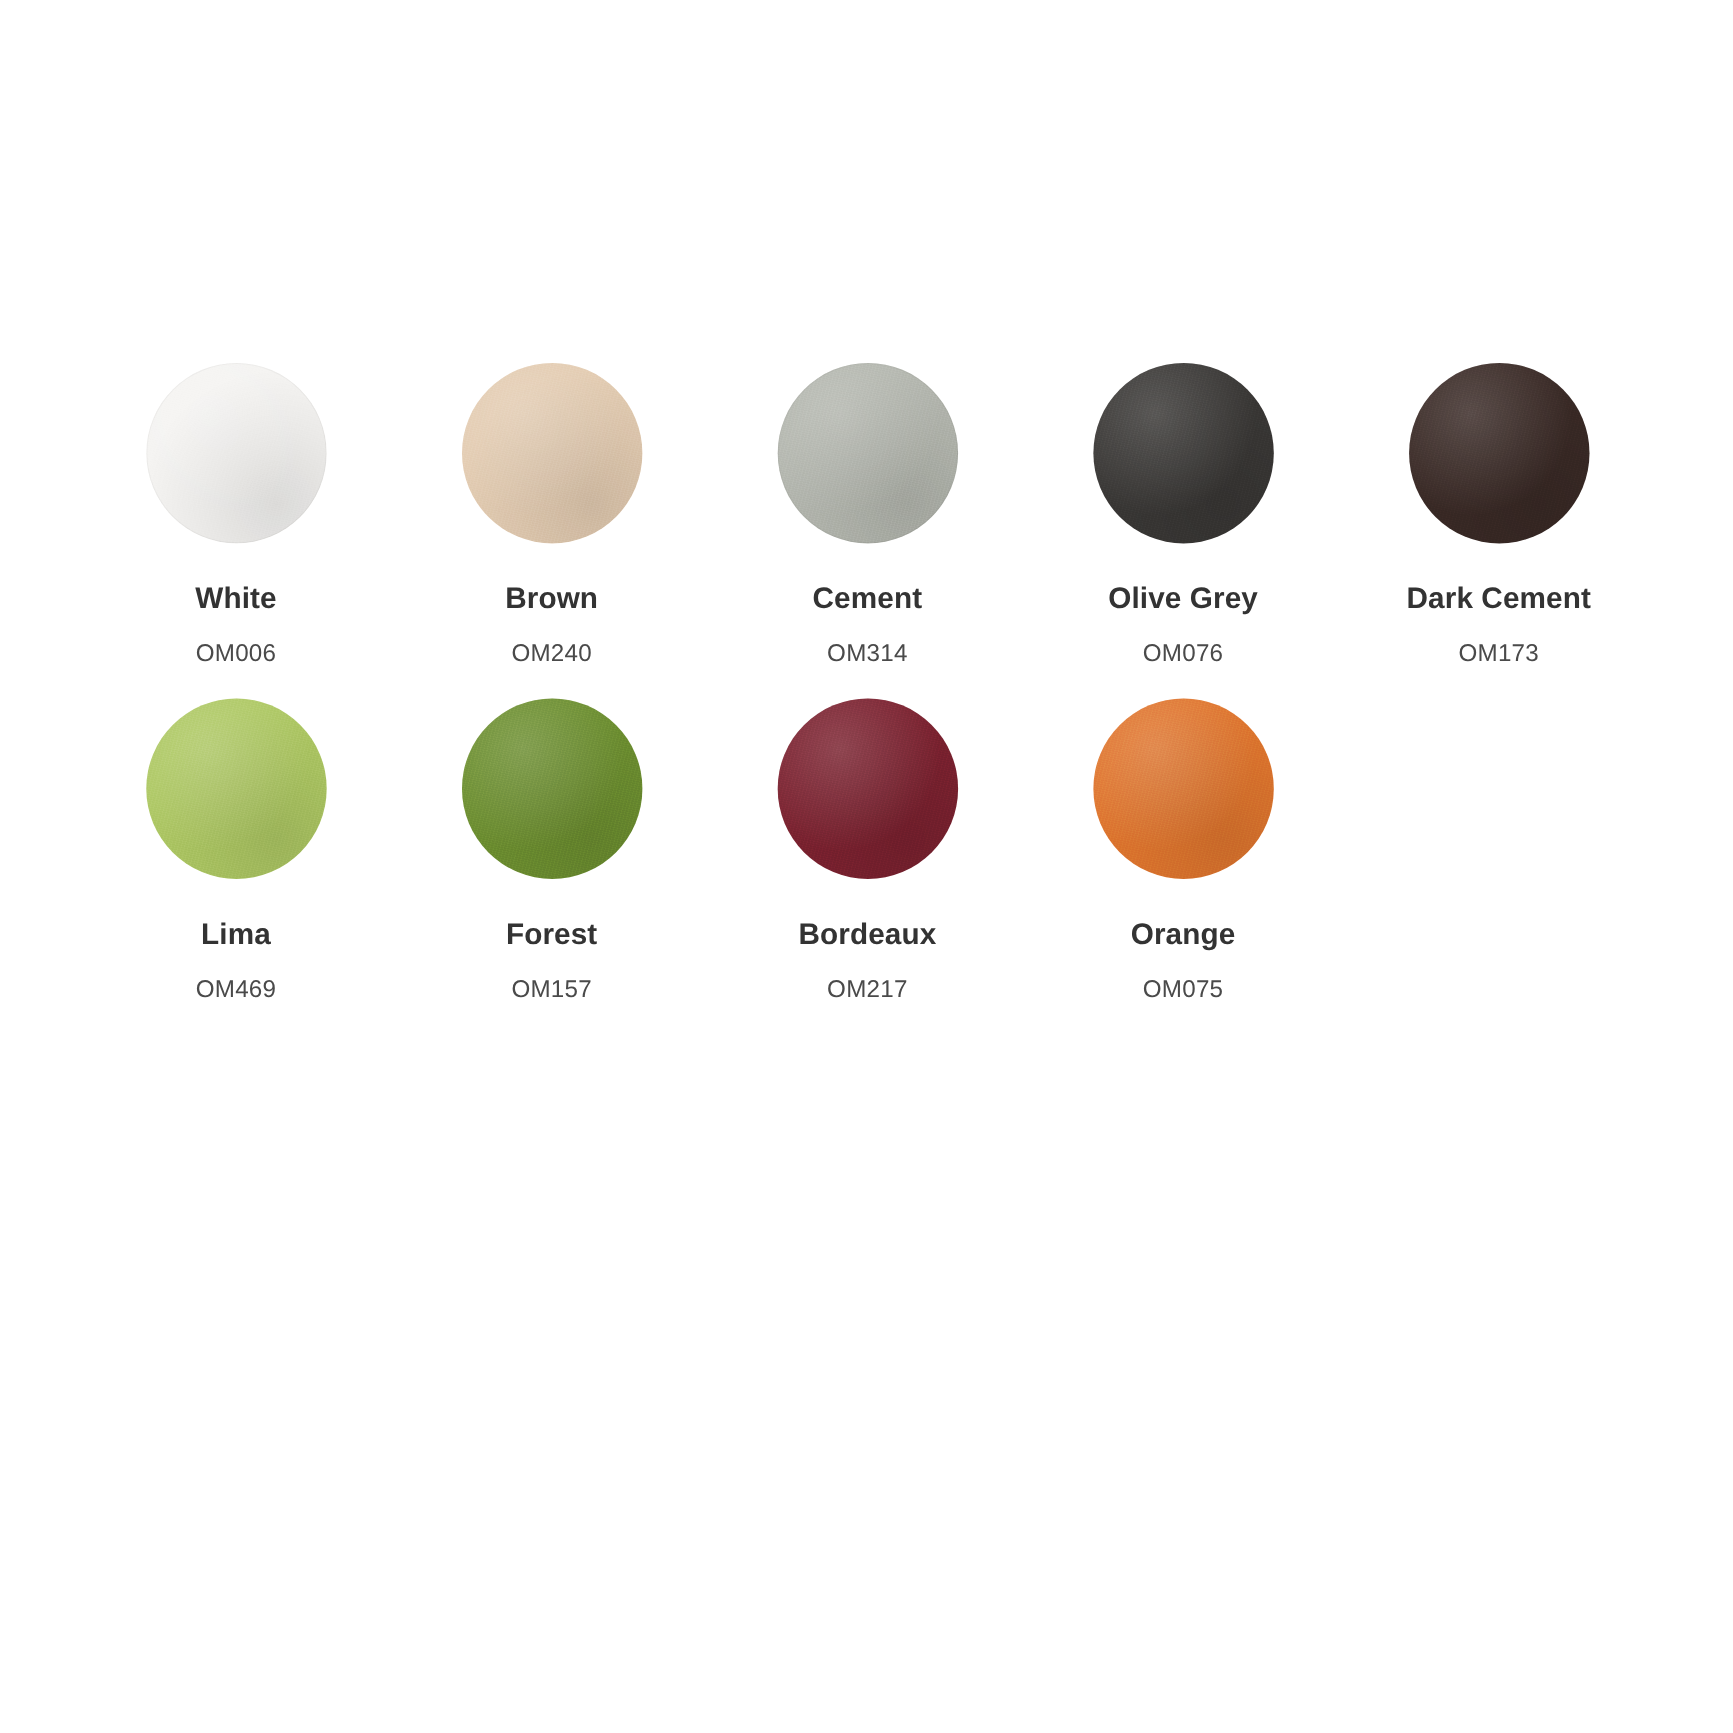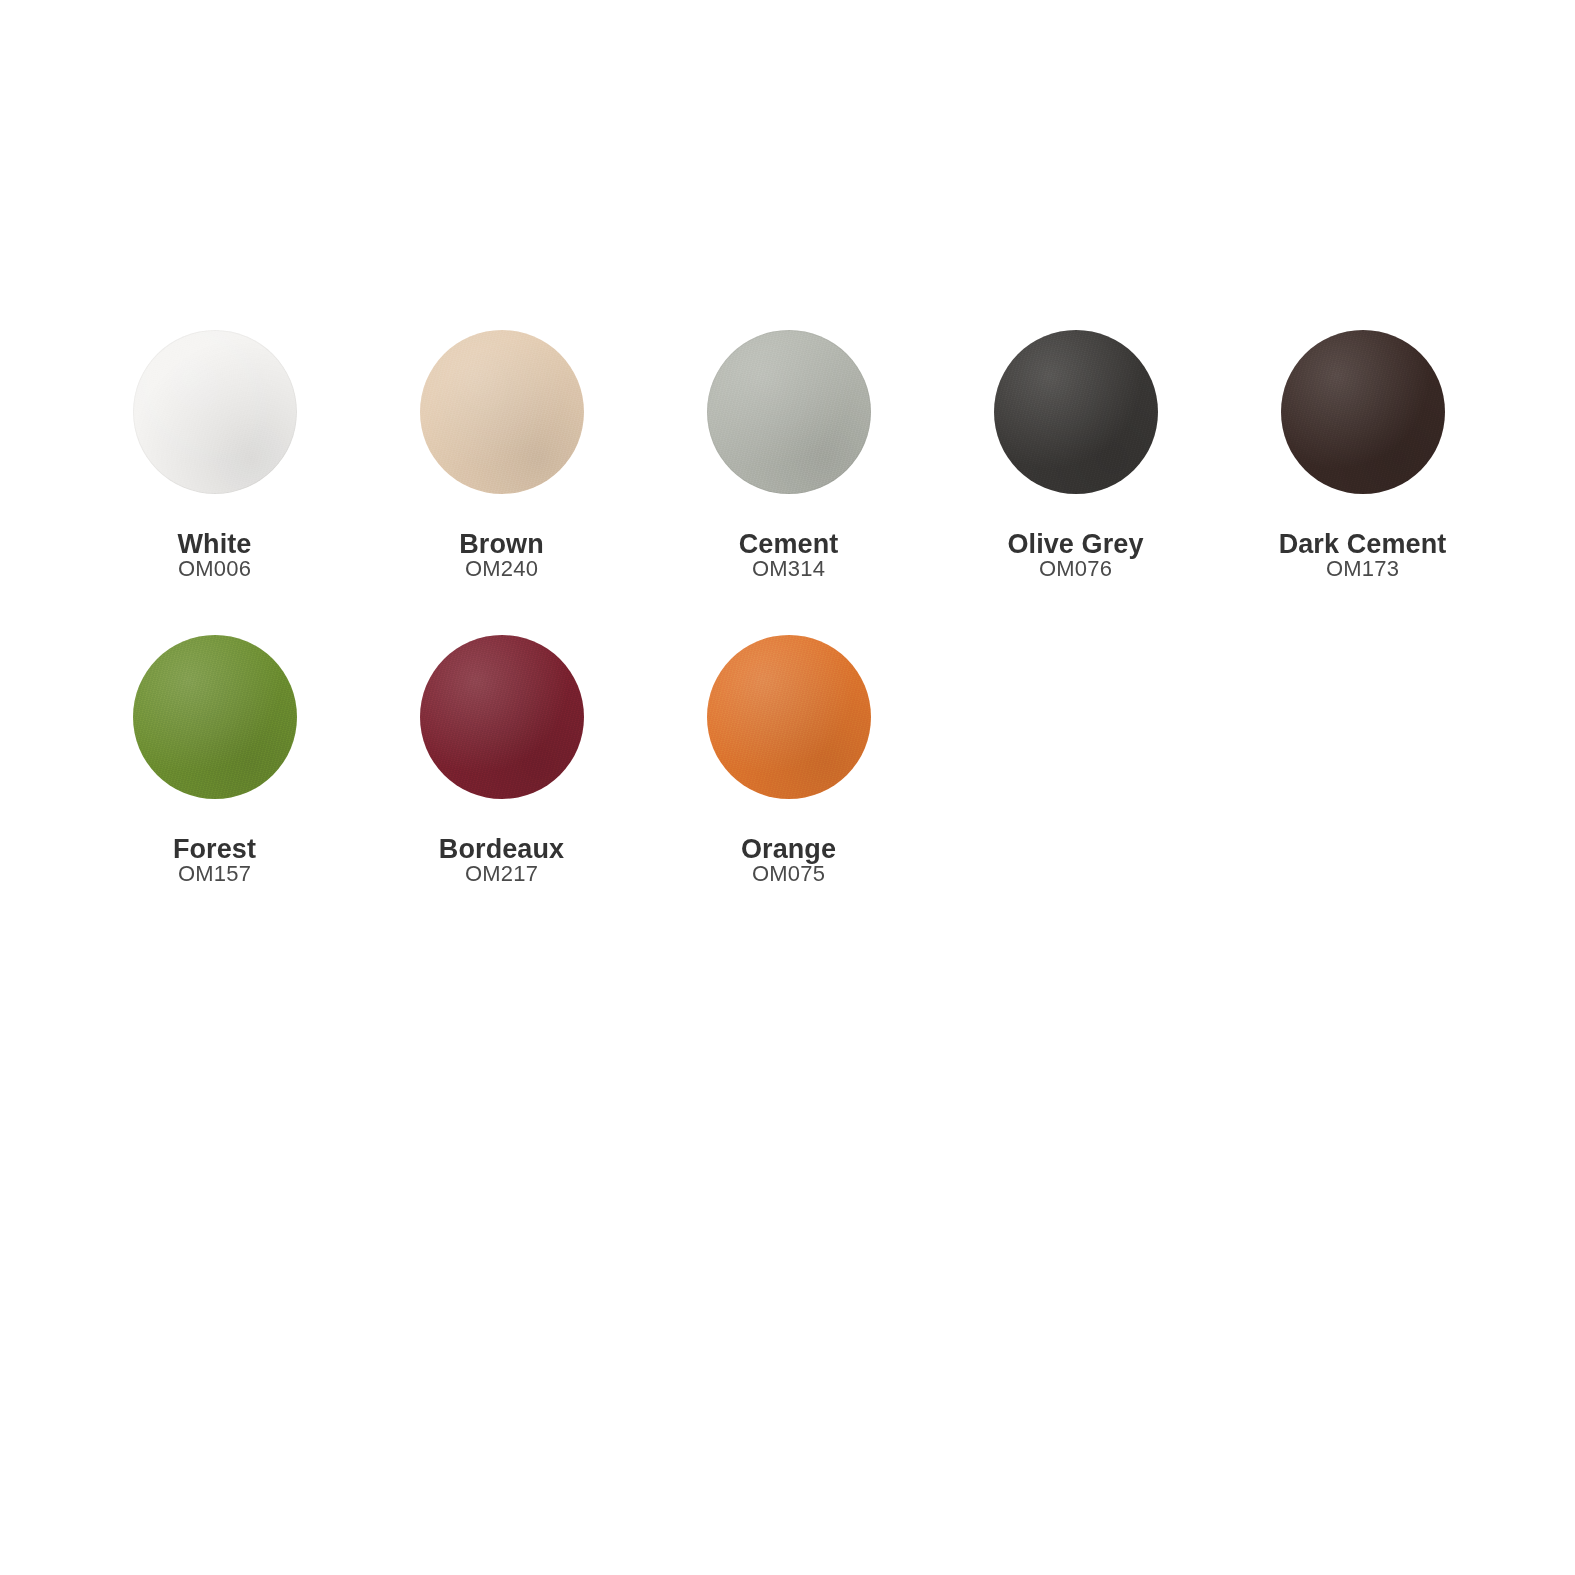--- a/index.html
+++ b/index.html
@@ -105,21 +105,21 @@
     font-size: 27px;
     font-weight: bold;
     color: #333333;
     line-height: 1;
     text-align: center;
     letter-spacing: 0.1px;
     white-space: nowrap;
   }
 
   .swatch-code {
-    margin-top: 0;
+    margin-top: 25px;
     font-size: 22px;
     font-weight: normal;
     color: #4a4a4a;
     line-height: 1;
     text-align: center;
     letter-spacing: 0.2px;
     white-space: nowrap;
   }
 </style>
 </head>
@@ -157,20 +157,27 @@
       </div>
       <div class="swatch-cell">
         <div class="swatch-disc-wrap">
           <div class="swatch-disc" style="background-color: rgb(58, 42, 38);"></div>
         </div>
         <div class="swatch-name">Dark Cement</div>
         <div class="swatch-code">OM173</div>
       </div>
       <div class="swatch-cell">
         <div class="swatch-disc-wrap">
+          <div class="swatch-disc" style="background-color: rgb(175, 201, 101);"></div>
+        </div>
+        <div class="swatch-name">Lima</div>
+        <div class="swatch-code">OM469</div>
+      </div>
+      <div class="swatch-cell">
+        <div class="swatch-disc-wrap">
           <div class="swatch-disc" style="background-color: rgb(110, 144, 49);"></div>
         </div>
         <div class="swatch-name">Forest</div>
         <div class="swatch-code">OM157</div>
       </div>
       <div class="swatch-cell">
         <div class="swatch-disc-wrap">
           <div class="swatch-disc" style="background-color: rgb(124, 34, 48);"></div>
         </div>
         <div class="swatch-name">Bordeaux</div>

